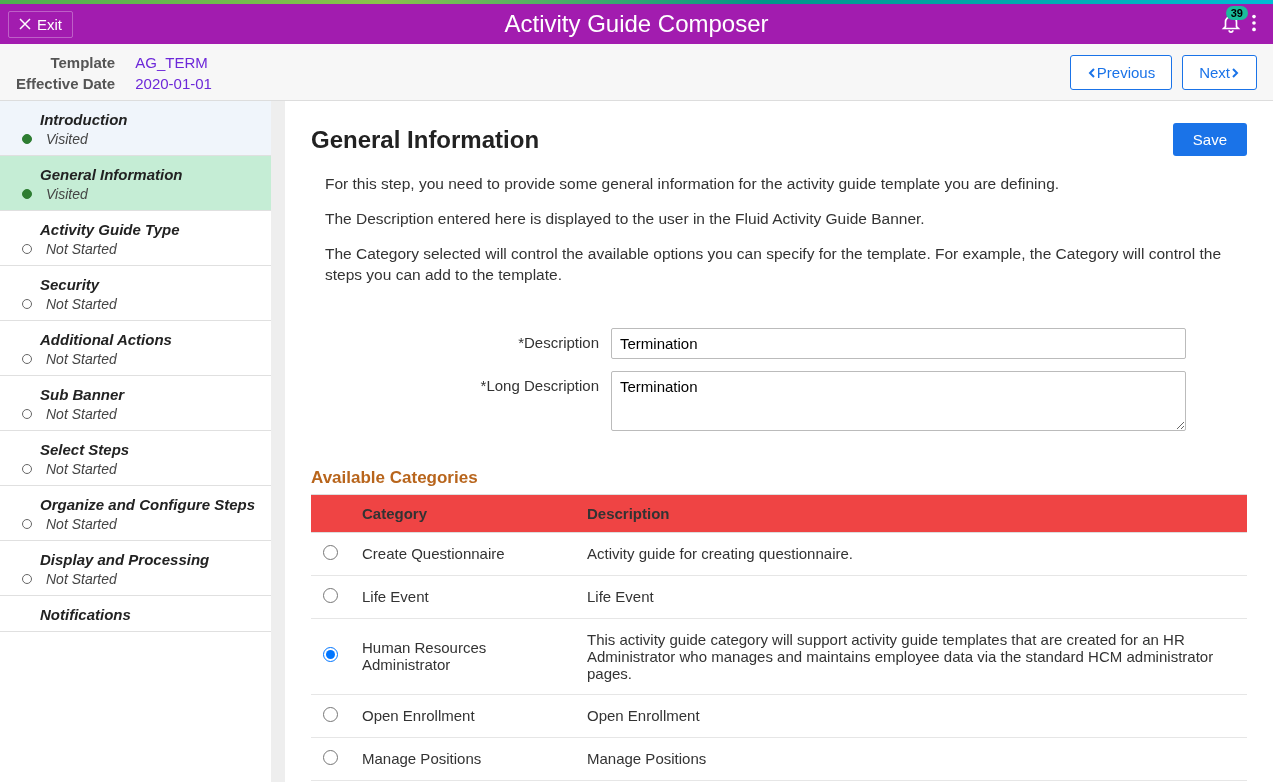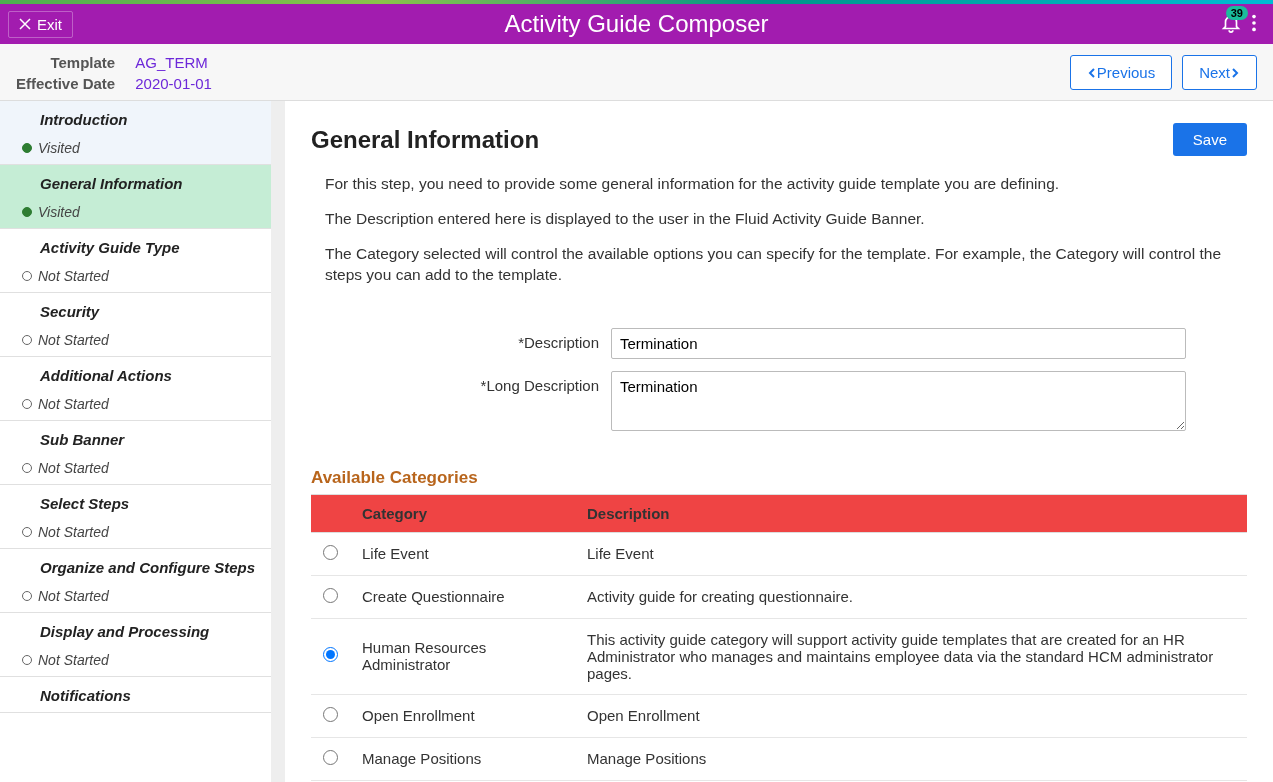--- a/index.html
+++ b/index.html
@@ -117,21 +117,21 @@
   .sidebar::-webkit-scrollbar-thumb { background: #ccc; }
   .step-item {
     padding: 10px 12px 8px 22px;
     border-bottom: 1px solid #e0e0e0;
     cursor: pointer;
     font-style: italic;
   }
   .step-item.active { background: #c5edd5; }
   .step-item.visited-first { background: #f0f5fb; }
   .step-title { font-weight: bold; font-size: 15px; color: #222; margin-left: 18px;}
-  .step-status-row { display: flex; align-items: center; gap: 6px; margin-top: 12px; }
+  .step-status-row { display: flex; align-items: center; gap: 14px; margin-top: 3px; }
   .status-dot {
     width: 10px; height: 10px; border-radius: 50%;
     border: 1.5px solid #666;
     display: inline-block;
     flex-shrink: 0;
   }
   .status-dot.visited { background: #2e7d32; border-color: #2e7d32; }
   .status-dot.notstarted { background: #fff; border-color: #666; }
   .step-status-text { font-size: 14px; color: #444; }
 
@@ -397,27 +397,27 @@
         <thead>
           <tr>
             <th class="radio-cell"></th>
             <th class="cat-cell">Category</th>
             <th>Description</th>
           </tr>
         </thead>
         <tbody id="cat-tbody">
             <tr>
               <td class="radio-cell"><input type="radio" name="cat" style=""></td>
-              <td class="cat-cell">Life Event</td>
-              <td>Life Event</td>
+              <td class="cat-cell">Create Questionnaire</td>
+              <td>Activity guide for creating questionnaire.</td>
             </tr>
             <tr>
               <td class="radio-cell"><input type="radio" name="cat" style=""></td>
-              <td class="cat-cell">Create Questionnaire</td>
-              <td>Activity guide for creating questionnaire.</td>
+              <td class="cat-cell">Life Event</td>
+              <td>Life Event</td>
             </tr>
             <tr>
               <td class="radio-cell"><input type="radio" name="cat" checked="" style=""></td>
               <td class="cat-cell">Human Resources Administrator</td>
               <td>This activity guide category will support activity guide templates that are created for an HR Administrator who manages and maintains employee data via the standard HCM administrator pages.</td>
             </tr>
             <tr>
               <td class="radio-cell"><input type="radio" name="cat" style=""></td>
               <td class="cat-cell">Open Enrollment</td>
               <td>Open Enrollment</td>

